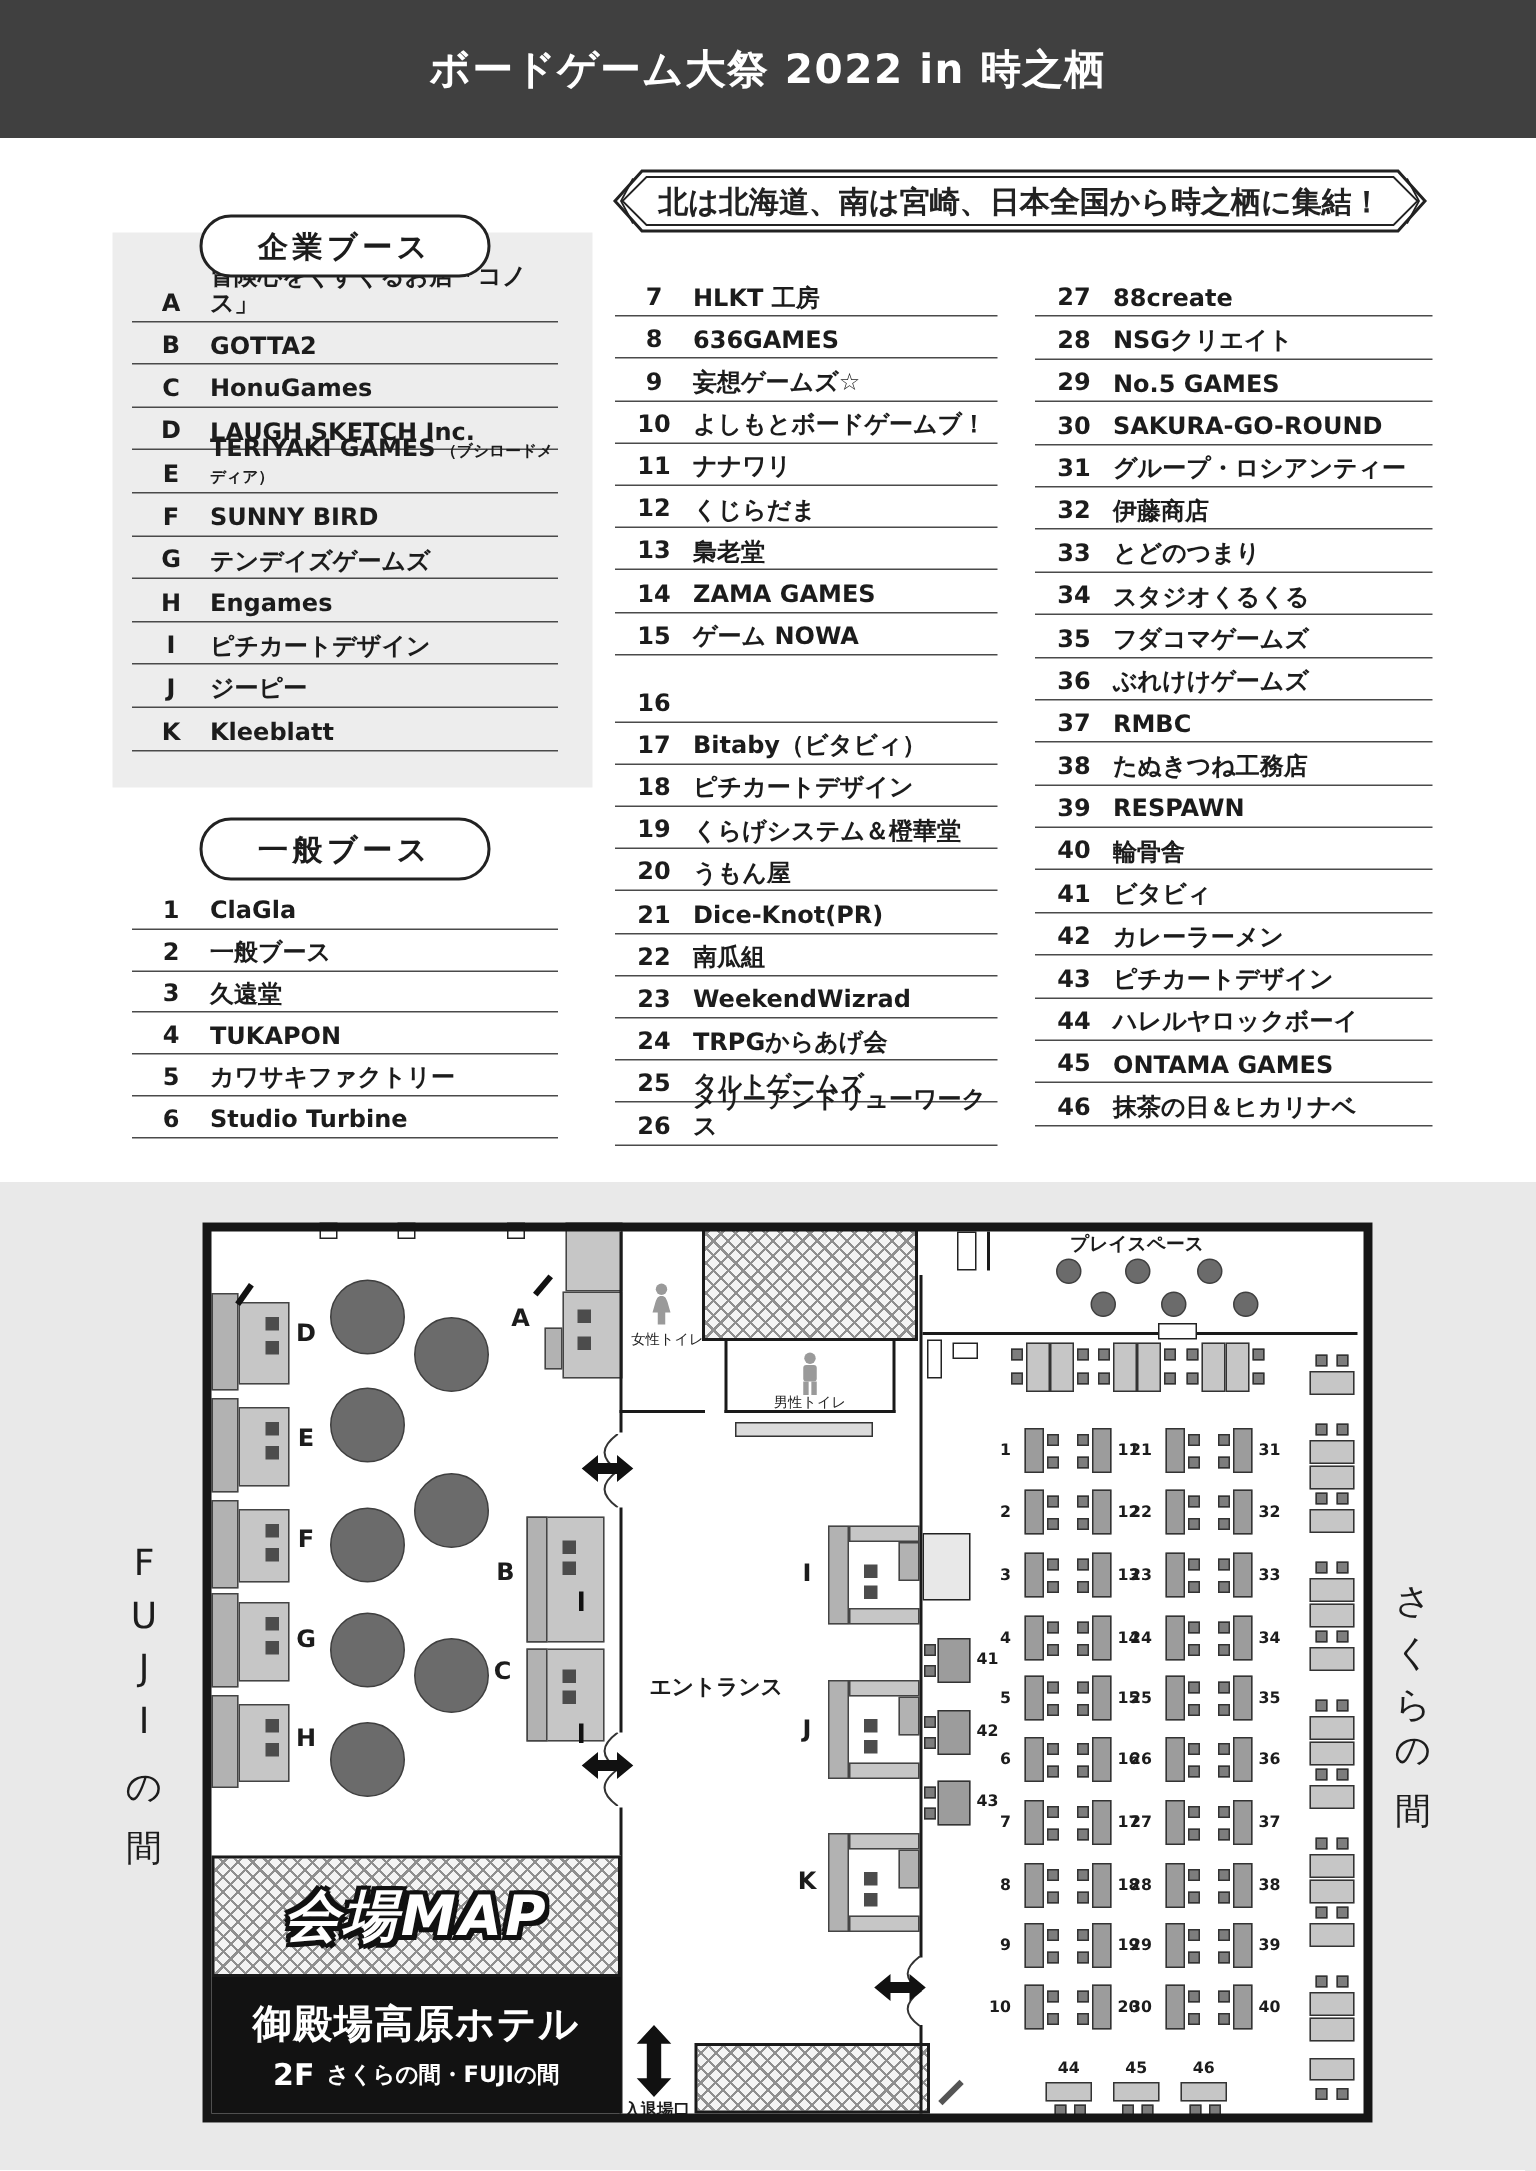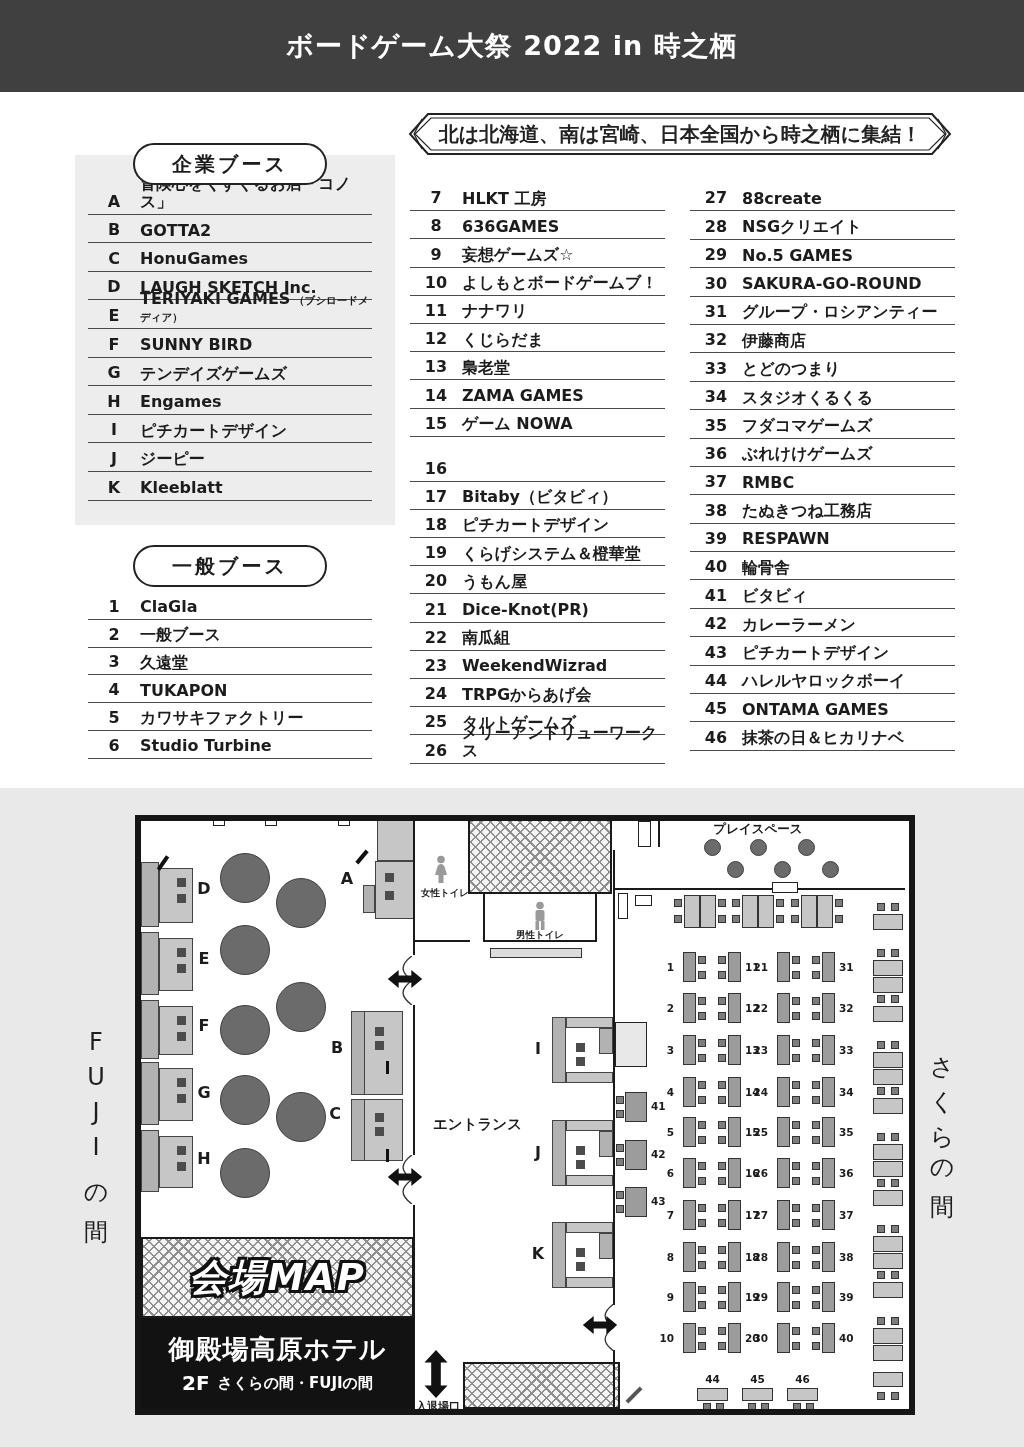--- a/index.html
+++ b/index.html
@@ -50,21 +50,21 @@
   .kaijyo{position:absolute;left:6px;top:422px;width:273px;height:81px;display:flex;align-items:center;justify-content:center;z-index:4;}
   .kaijyo .ktxt{font-size:37px;font-weight:800;font-style:italic;color:#fff;letter-spacing:2px;
       text-shadow:-3px -3px 0 #111,3px -3px 0 #111,-3px 3px 0 #111,3px 3px 0 #111,-3px 0 0 #111,3px 0 0 #111,0 -3px 0 #111,0 3px 0 #111;}
   .hotel{position:absolute;left:6px;top:503px;width:273px;height:91px;background:#121212;z-index:4;
       display:flex;flex-direction:column;align-items:center;justify-content:center;gap:4px;}
   .hotel .h1{color:#fff;font-size:26px;font-weight:800;letter-spacing:1px;}
   .hotel .h2{color:#fff;font-size:15px;font-weight:700;display:flex;align-items:center;gap:8px;}
   .hotel .h2 .fl{font-size:20px;font-weight:800;}
   .vlabel{position:absolute;writing-mode:vertical-rl;text-orientation:upright;font-size:24px;
       letter-spacing:7px;color:#1d1d1d;font-weight:500;z-index:3;}
-  .toilab{position:absolute;font-size:9.5px;color:#222;width:70px;text-align:center;z-index:6;font-weight:700;}
+  .toilab{position:absolute;font-size:9.5px;color:#222;width:70px;text-align:center;z-index:6;font-weight:400;}
   .person{position:absolute;z-index:5;}
 </style>
 </head>
 <body>
 
 <div class="page">
 
   <div class="hdr">
     <span class="t1">ボードゲーム大祭 2022 in 時之栖</span>
   </div>

